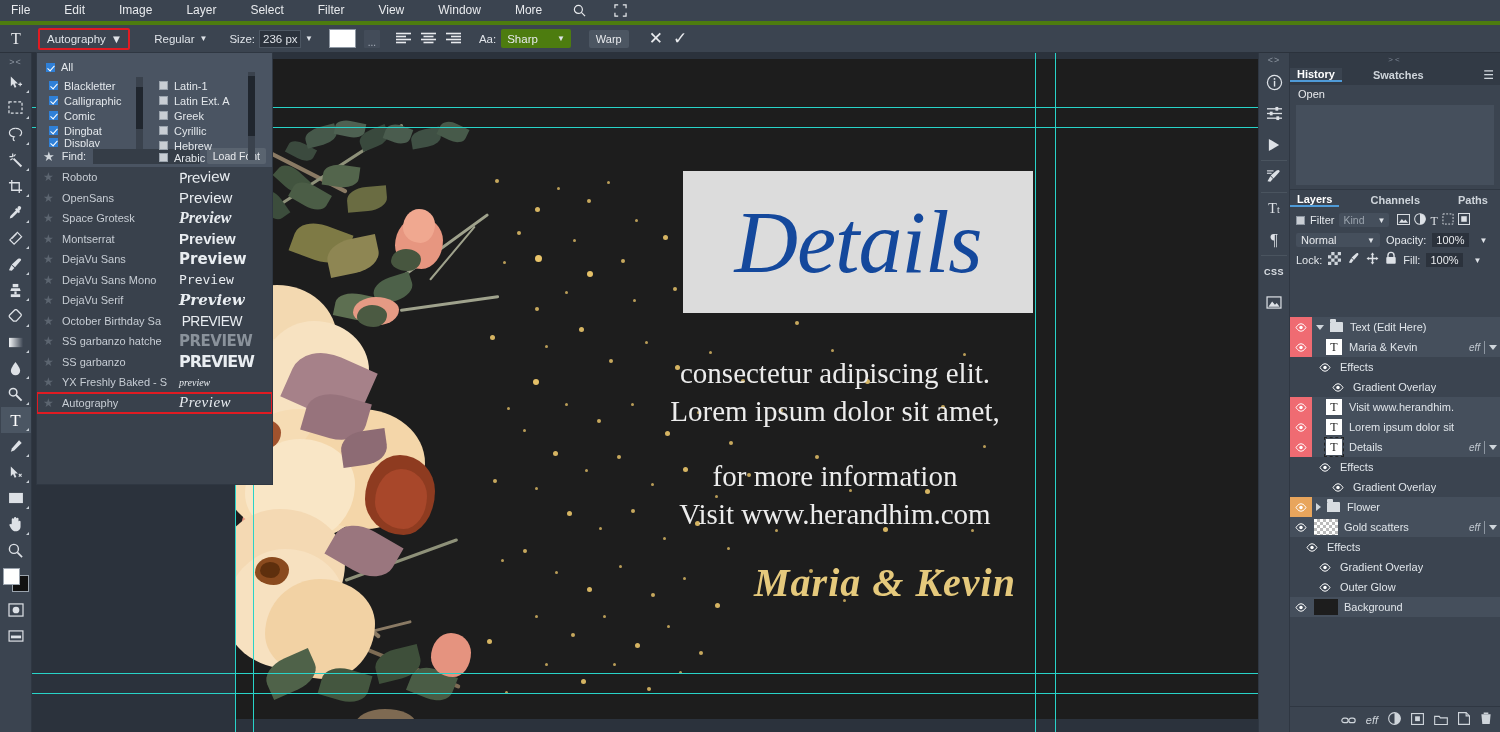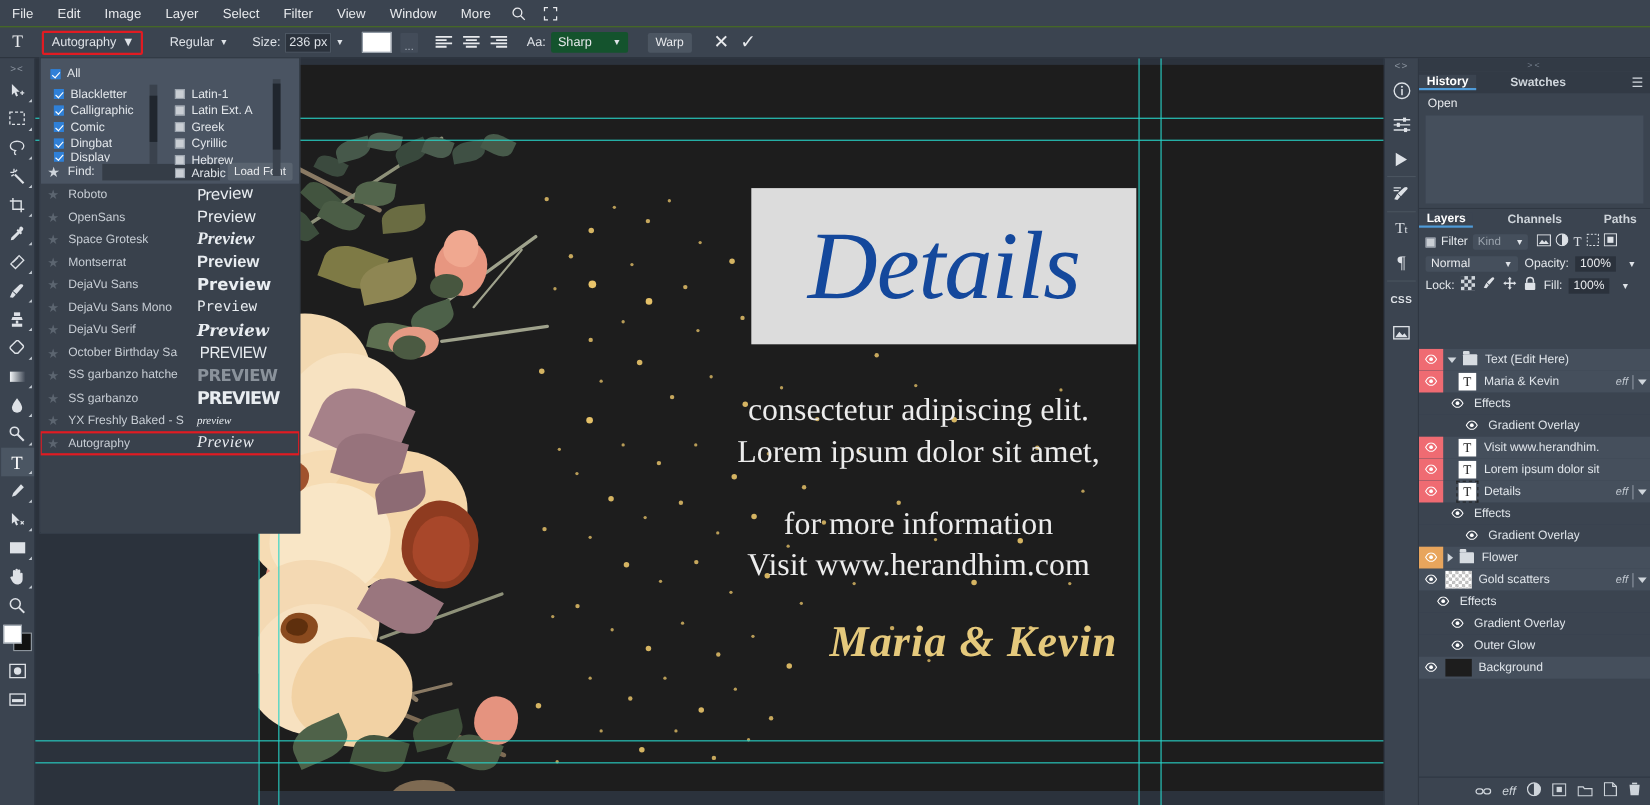--- a/index.html
+++ b/index.html
@@ -10,22 +10,23 @@
     background: #37404d;
     font-family: "Liberation Sans", sans-serif;
     -webkit-font-smoothing: antialiased;
   }
   #app { position: relative; width: 1500px; height: 732px; background:#37404d; }
 
   
   .menubar {
     position: absolute; left: 0; top: 0; width: 1500px; height: 25px;
     background: #3b4450;
-    display: flex; 
-    border-bottom: 1px solid #4d7c0f;
+    display: flex; align-items: center;
+    border-bottom: 4px solid #4d7c0f;
+    gap: 12px;
   }
   .menu-item {
     color: #e8eaed; font-size: 12px; padding: 0 11px; line-height: 25px; cursor: default;
   }
   .menu-icon { color:#e8eaed; padding: 0 8px; display:flex; align-items:center; }
 
   
   .optionsbar {
     position: absolute; left: 0; top: 25px; width: 1500px; height: 28px;
     background: #3b4450; display: flex; align-items: center; gap: 0px;
@@ -56,21 +57,21 @@
   .dots-btn {
     margin-left: 8px; width: 16px; height: 18px; background:#434c59; color:#aab2bd;
     font-size: 10px; display:flex; align-items:flex-end; justify-content:center;
     border-radius:1px;
   }
   .align-group { margin-left: 14px; display: flex; gap: 6px; }
   .align-btn { width: 19px; height: 20px; display:flex; align-items:center; justify-content:center; }
   .align-btn svg { display:block; }
   .aa-label { margin-left: 16px; color:#dfe3e8; font-size:11.5px; }
   .aa-select {
-    margin-left: 5px; background:#14532d; color:#e8eaed; font-size:11.5px;
+    margin-left: 5px; background:#4d7c0f; color:#e8eaed; font-size:11.5px;
     padding: 2px 6px; height:19px; display:flex; align-items:center; gap:14px; border-radius:2px;justify-content:center;
   }
   .warp-btn {
     margin-left: 18px; background:#4c5662; color:#e8eaed; font-size:11px;
     padding: 3px 7px; border-radius:2px;
   }
   .commit-x { margin-left: 20px; color:#e8eaed; font-size:17px; }
   .commit-check { margin-left: 10px; color:#e8eaed; font-size:17px; }
 
   

